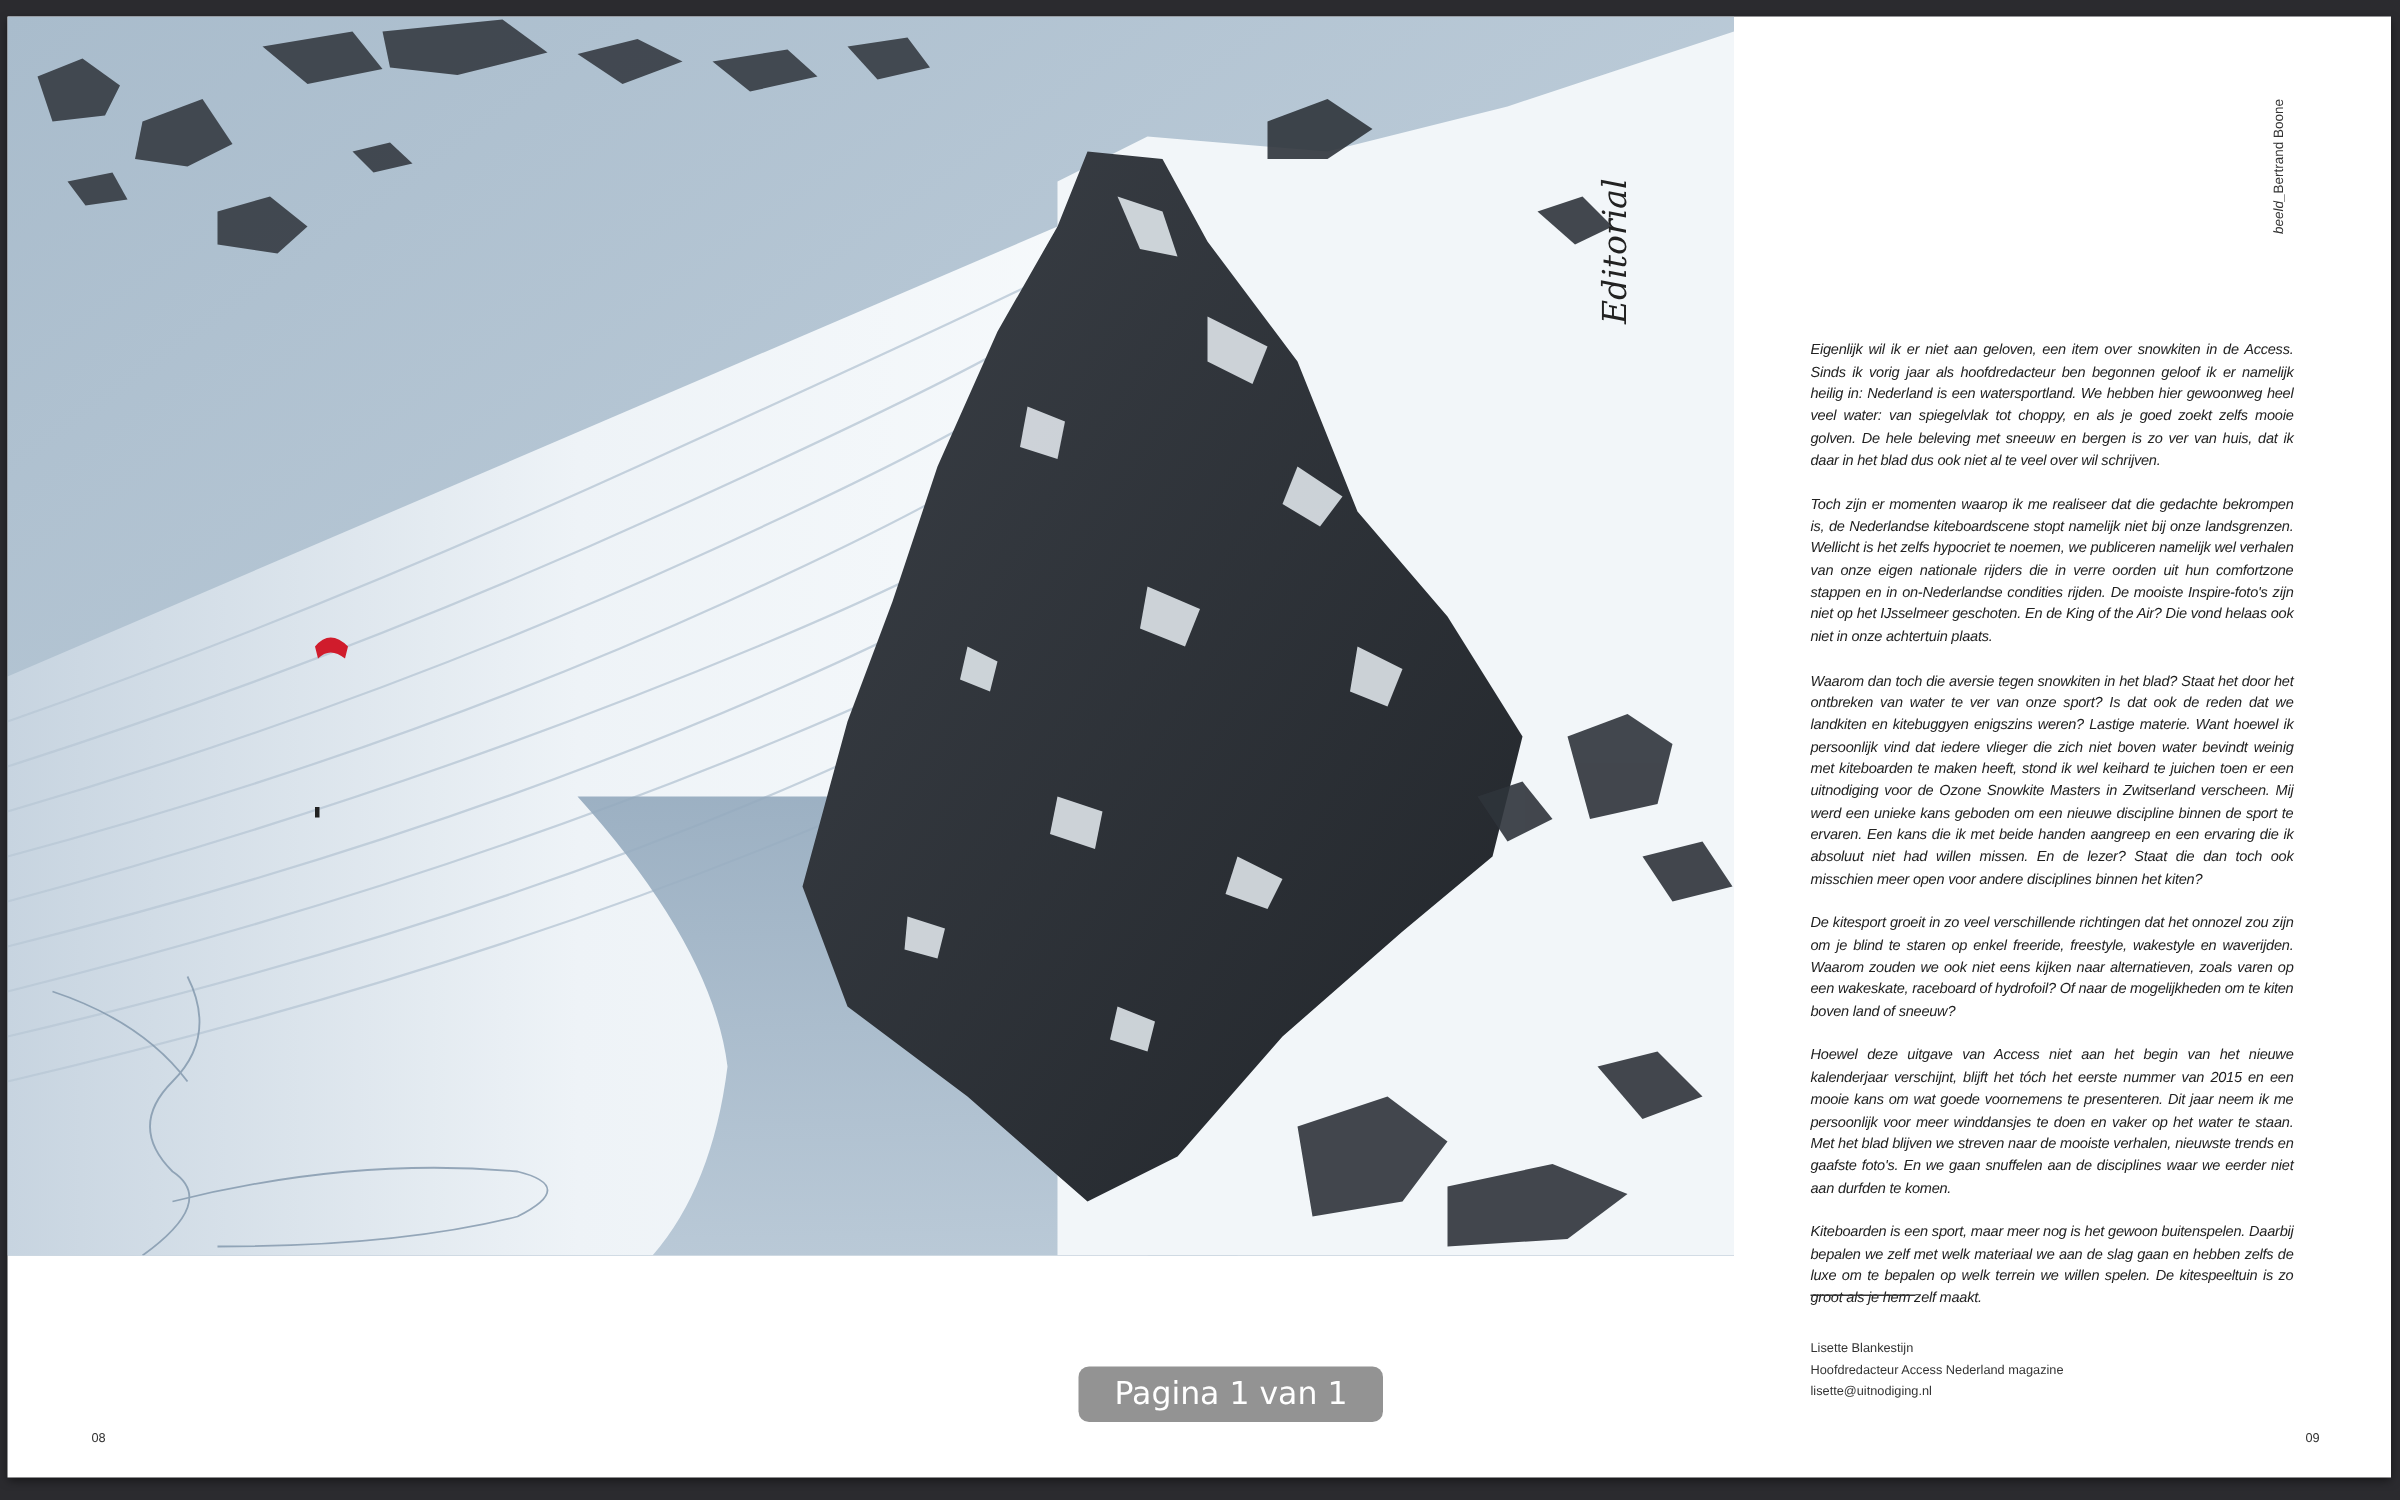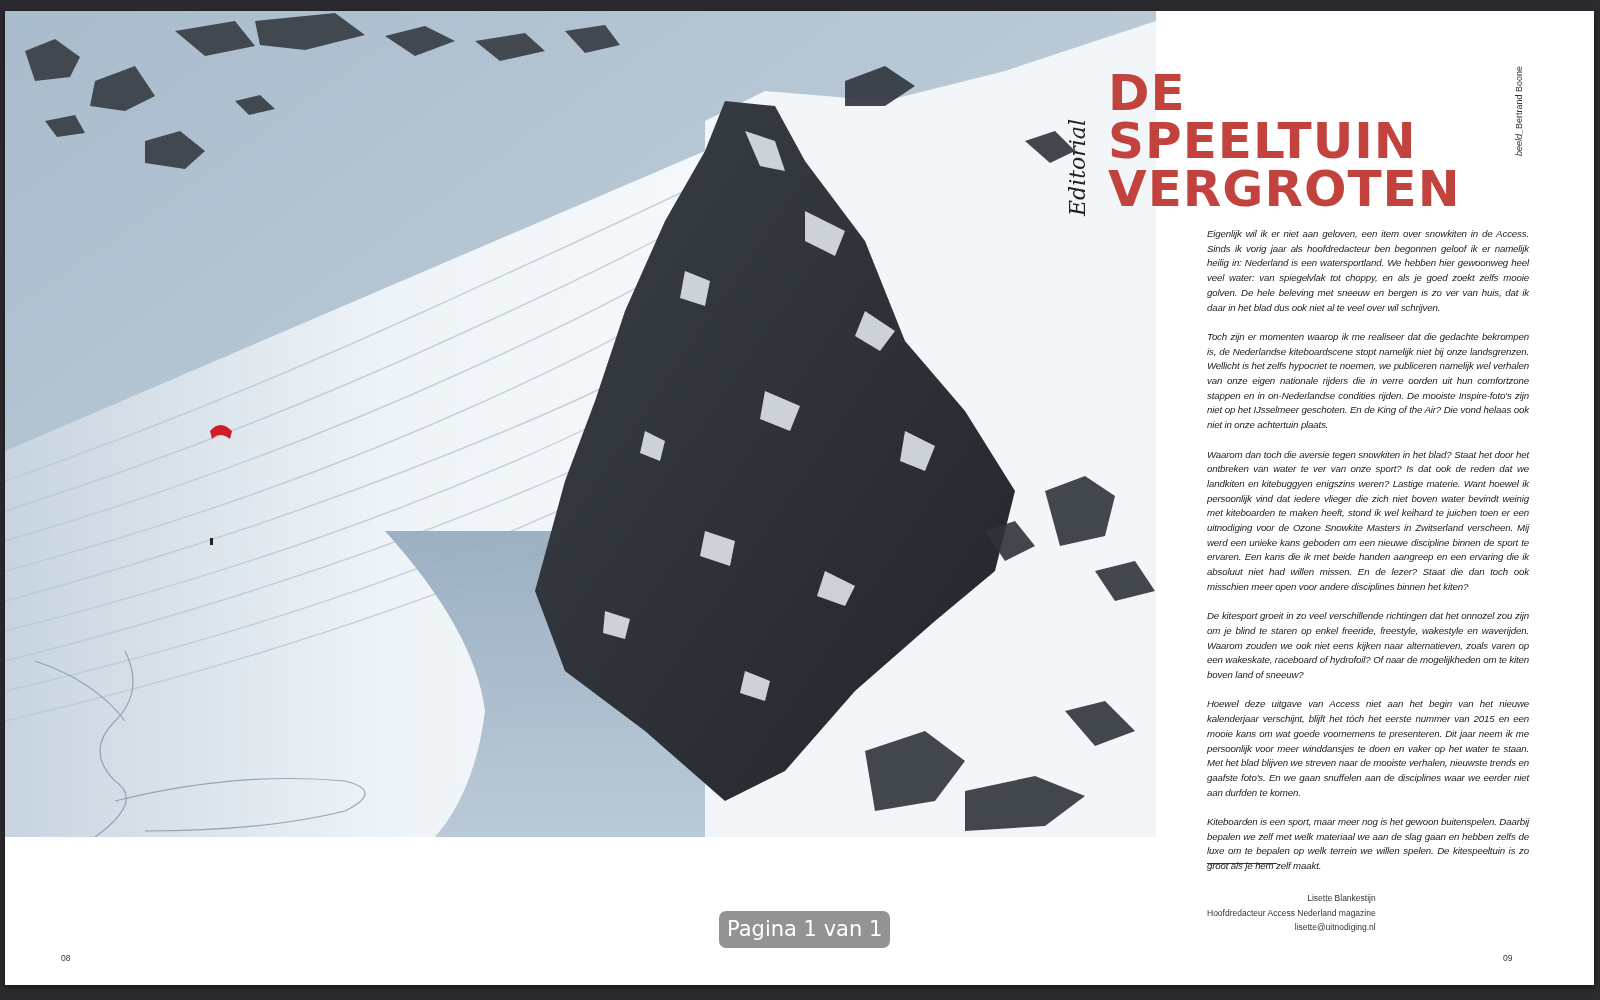--- a/index.html
+++ b/index.html
@@ -56,31 +56,31 @@
     font-size:9.7px; line-height:14.7px; color:#222;
     text-align:justify;
     letter-spacing:-0.15px;
   }
   .body-text p { margin:0 0 14.7px 0;font-style:italic; }
   .sig-rule {
     position:absolute; left:1202px; top:852px; width:70px; height:1px; background:#333;
   }
   .signature {
     position:absolute; left:1202px; top:880px;
-    font-size:8.5px; line-height:14.5px; color:#333;text-align:right;
+    font-size:8.5px; line-height:14.5px; color:#333;
   }
   .signature div { margin:0; }
   .folio {
     position:absolute; top:942px; font-size:8.5px; color:#333;
   }
   .folio.left { left:56px; }
-  .folio.right { left:1498px; }
+  .folio.right { left:1532px; }
   .page-indicator {
     position:absolute; left:714px; top:900px;
-    height:37px; padding:0 8px;
+    height:37px; padding:0 24px;
     background:rgba(128,128,128,0.85);
     border-radius:7px;
     color:#fff;
     font-family:"DejaVu Sans", sans-serif;
     font-size:21px; line-height:37px;
     white-space:nowrap;
   }
 </style>
 </head>
 <body>
@@ -175,25 +175,20 @@
         <path d="M1020 130 l30 -10 l20 20 l-25 12z"></path>
       </g>
 
       <path d="M205 420 q10 -12 22 0 l-2 8 q-10 -8 -18 0z" fill="#d01c2c"></path>
       <rect x="205" y="527" width="3" height="7" fill="#222"></rect>
     </svg>
   </div>
 
   <div class="kicker">Editorial</div>
 
-  <h1 class="headline">
-    <span>DE</span>
-    <span>SPEELTUIN</span>
-    <span>VERGROTEN</span>
-  </h1>
 
   <div class="credit">
     <i>beeld_</i><span>Bertrand Boone</span>
   </div>
 
   <div class="body-text">
     <p>Eigenlijk wil ik er niet aan geloven, een item over snowkiten in de Access. Sinds ik vorig jaar als hoofdredacteur ben begonnen geloof ik er namelijk heilig in: Nederland is een watersportland. We hebben hier gewoonweg heel veel water: van spiegelvlak tot choppy, en als je goed zoekt zelfs mooie golven. De hele beleving met sneeuw en bergen is zo ver van huis, dat ik daar in het blad dus ook niet al te veel over wil schrijven.</p>
     <p>Toch zijn er momenten waarop ik me realiseer dat die gedachte bekrompen is, de Nederlandse kiteboardscene stopt namelijk niet bij onze landsgrenzen. Wellicht is het zelfs hypocriet te noemen, we publiceren namelijk wel verhalen van onze eigen nationale rijders die in verre oorden uit hun comfortzone stappen en in on-Nederlandse condities rijden. De mooiste Inspire-foto's zijn niet op het IJsselmeer geschoten. En de King of the Air? Die vond helaas ook niet in onze achtertuin plaats.</p>
     <p>Waarom dan toch die aversie tegen snowkiten in het blad? Staat het door het ontbreken van water te ver van onze sport? Is dat ook de reden dat we landkiten en kitebuggyen enigszins weren? Lastige materie. Want hoewel ik persoonlijk vind dat iedere vlieger die zich niet boven water bevindt weinig met kiteboarden te maken heeft, stond ik wel keihard te juichen toen er een uitnodiging voor de Ozone Snowkite Masters in Zwitserland verscheen. Mij werd een unieke kans geboden om een nieuwe discipline binnen de sport te ervaren. Een kans die ik met beide handen aangreep en een ervaring die ik absoluut niet had willen missen. En de lezer? Staat die dan toch ook misschien meer open voor andere disciplines binnen het kiten?</p>
     <p>De kitesport groeit in zo veel verschillende richtingen dat het onnozel zou zijn om je blind te staren op enkel freeride, freestyle, wakestyle en waverijden. Waarom zouden we ook niet eens kijken naar alternatieven, zoals varen op een wakeskate, raceboard of hydrofoil? Of naar de mogelijkheden om te kiten boven land of sneeuw?</p>

